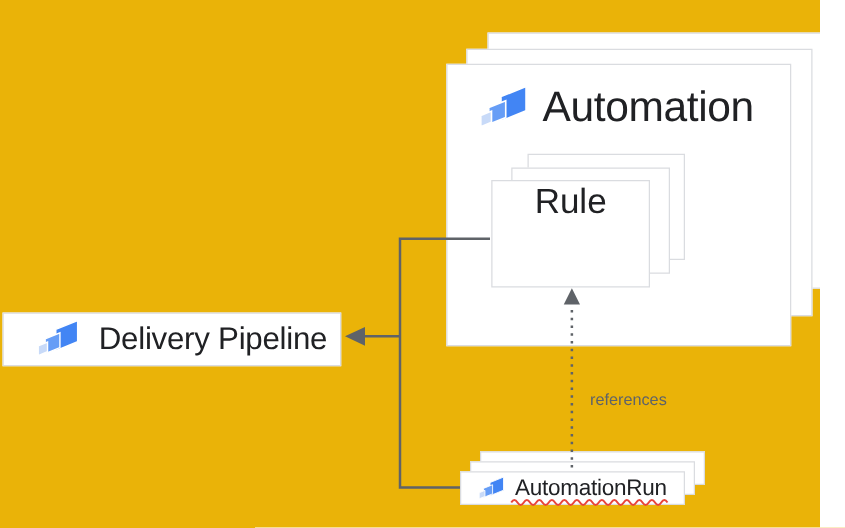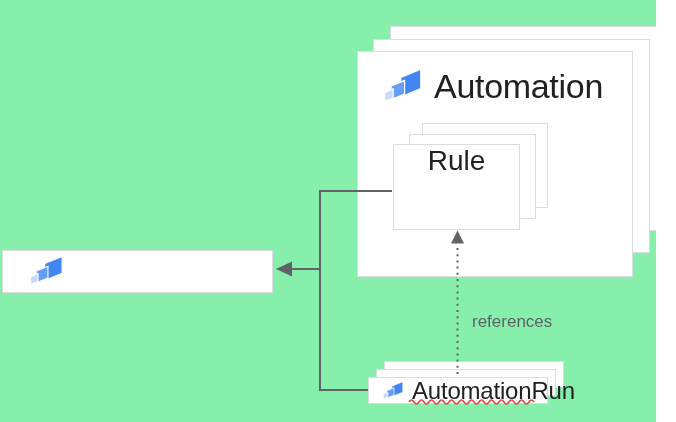--- a/index.html
+++ b/index.html
@@ -1,20 +1,20 @@
 <!DOCTYPE html>
 <html><head>
 <meta charset="utf-8">
 <style>
   html, body { margin: 0; padding: 0; background: #ffffff; }
   #stage {
     position: relative;
     width: 656px;
     height: 422px;
-    background: #86efac;
+    background: #eab308;
     font-family: "Liberation Sans", sans-serif;
     overflow: hidden;
   }
   .box {
     position: absolute;
     background: #ffffff;
     border: 1px solid #dadce0;
     box-sizing: border-box;
   }
   
@@ -36,25 +36,25 @@
   .rule-label { font-size: 28px; color: #202124; }
   
   .dp-box { left: 2px; top: 250px; width: 271px; height: 43px;
             display: flex; align-items: center; padding-left: 27px; gap: 15px; }
   .dp-label { font-size: 25px; color: #202124; letter-spacing: -0.2px; white-space: nowrap; }
   
   .ar-back  { left: 384px; top: 361px; width: 180px; height: 27px; }
   .ar-mid   { left: 376px; top: 369px; width: 180px; height: 27px; }
   .ar-front { left: 368px; top: 377px; width: 180px; height: 27px;
               display: flex; align-items: center; padding-left: 14px; gap: 8px; }
-  .ar-label { font-size: 24px; color: #202124; letter-spacing: -0.2px; white-space: nowrap; }
+  .ar-label { font-size: 18px; color: #202124; letter-spacing: -0.2px; white-space: nowrap; }
   
   .edge-label {
     position: absolute; left: 472px; top: 312px;
-    font-size: 17px; color: #5f6368; white-space: nowrap;
+    font-size: 13px; color: #5f6368; white-space: nowrap;
   }
   
   #overlay {
     position: absolute; left: 0; top: 0; width: 676px; height: 422px;
     pointer-events: none; z-index: 10;
   }
   .icon-svg { flex: 0 0 auto; display: block; }
 </style>
 </head>
 <body>
@@ -85,20 +85,21 @@
   <div class="box rule-back"></div>
   <div class="box rule-mid"></div>
   <div class="box rule-front">
     <span class="rule-label">Rule</span>
   </div>
 
   <div class="box dp-box">
     <svg class="icon-svg" viewBox="0 0 36 34" width="34" height="33">
         <use href="#deploy-icon"></use>
       </svg>
+    <span class="dp-label">Delivery Pipeline</span>
   </div>
 
   <div class="box ar-back"></div>
   <div class="box ar-mid"></div>
   <div class="box ar-front">
     <svg class="icon-svg" viewBox="0 0 36 34" width="21" height="20">
         <use href="#deploy-icon"></use>
       </svg>
     <span class="ar-label">AutomationRun</span>
   </div>

